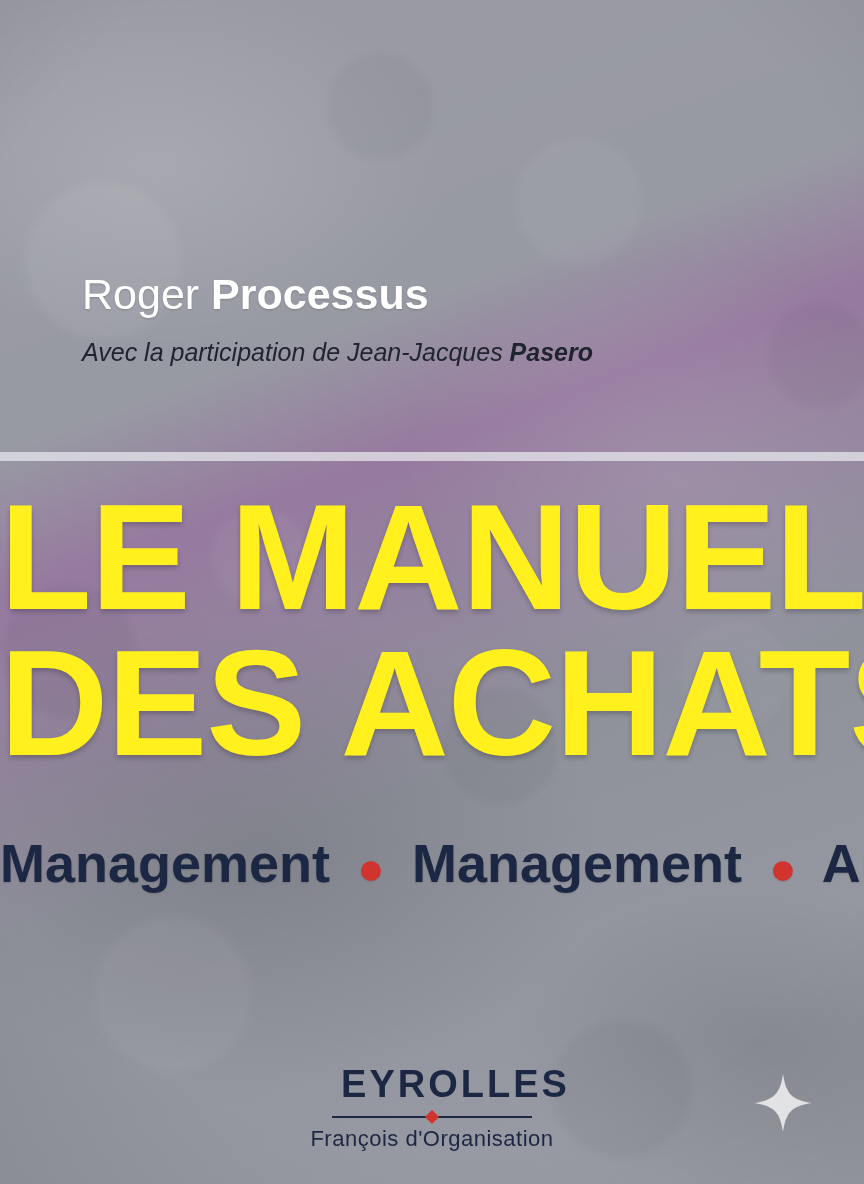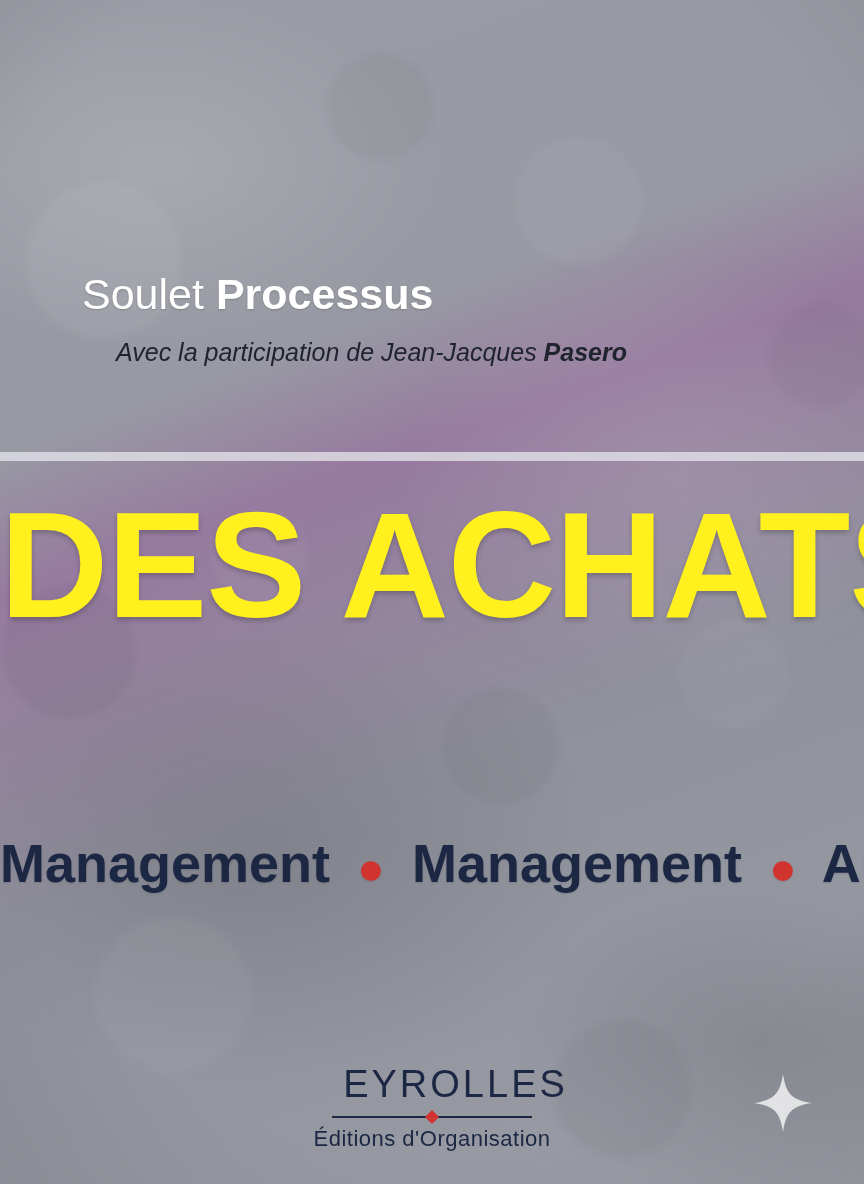--- a/index.html
+++ b/index.html
@@ -86,21 +86,20 @@
     text-shadow: 0 1px 2px rgba(0,0,0,0.18);
   }
   .author-line .last {
     font-weight: bold;
   }
   .contrib {
     margin-top: 16px;
     font-size: 25px;
     font-style: italic;
     color: #20242e;
-    margin-left: 34px;
   }
   .contrib .name {
     font-weight: bold;
     font-style: italic;
   }
 
   .rule {
     position: absolute;
     left: 0;
     right: 0;
@@ -151,21 +150,21 @@
   .publisher {
     position: absolute;
     left: 0;
     right: 0;
     bottom: 32px;
     text-align: center;
     color: #1c2744;
   }
   .pub-name {
     font-size: 38px;
-    font-weight: normal;
+    font-weight: bold;
     letter-spacing: 3px;
     padding-left: 47px;
   }
   .pub-rule-wrap {
     position: relative;
     width: 200px;
     margin: 6px auto 4px;
     height: 10px;
   }
   .pub-rule {
@@ -205,46 +204,47 @@
 <div class="cover">
   <div class="texture"></div>
   <div class="vignette"></div>
 
   <div class="collection">
     <div class="collection-text">Références</div>
   </div>
 
   <div class="authors">
     <div class="author-line">
-      <span>Soulet </span><span class="last">Processus</span>
+      <span>Roger </span><span class="last">Processus</span>
     </div>
     <div class="contrib">
       <span>Avec la participation de Jean-Jacques </span><span class="name">Pasero</span>
     </div>
   </div>
 
   <div class="rule"></div>
 
   <div class="title-block">
+    <div class="title-line title-line-1">LE MANUEL</div>
     <div class="title-line title-line-2">DES ACHATS</div>
   </div>
 
   <div class="subtitle">
     <span>Management</span>
     <span class="dot">●</span>
     <span>Management</span>
     <span class="dot">●</span>
     <span>Audit</span>
   </div>
 
   <div class="publisher">
     <div class="pub-name">EYROLLES</div>
     <div class="pub-rule-wrap">
       <div class="pub-rule"></div>
       <div class="pub-diamond"></div>
     </div>
-    <div class="pub-sub">Éditions d'Organisation</div>
+    <div class="pub-sub">François d'Organisation</div>
   </div>
 
   <svg class="corner-star" viewBox="0 0 58 58">
     <path d="M29 0 C32 20 38 26 58 29 C38 32 32 38 29 58 C26 38 20 32 0 29 C20 26 26 20 29 0 Z" fill="rgba(255,255,255,0.75)"></path>
   </svg>
 </div>
 
 </body></html>

